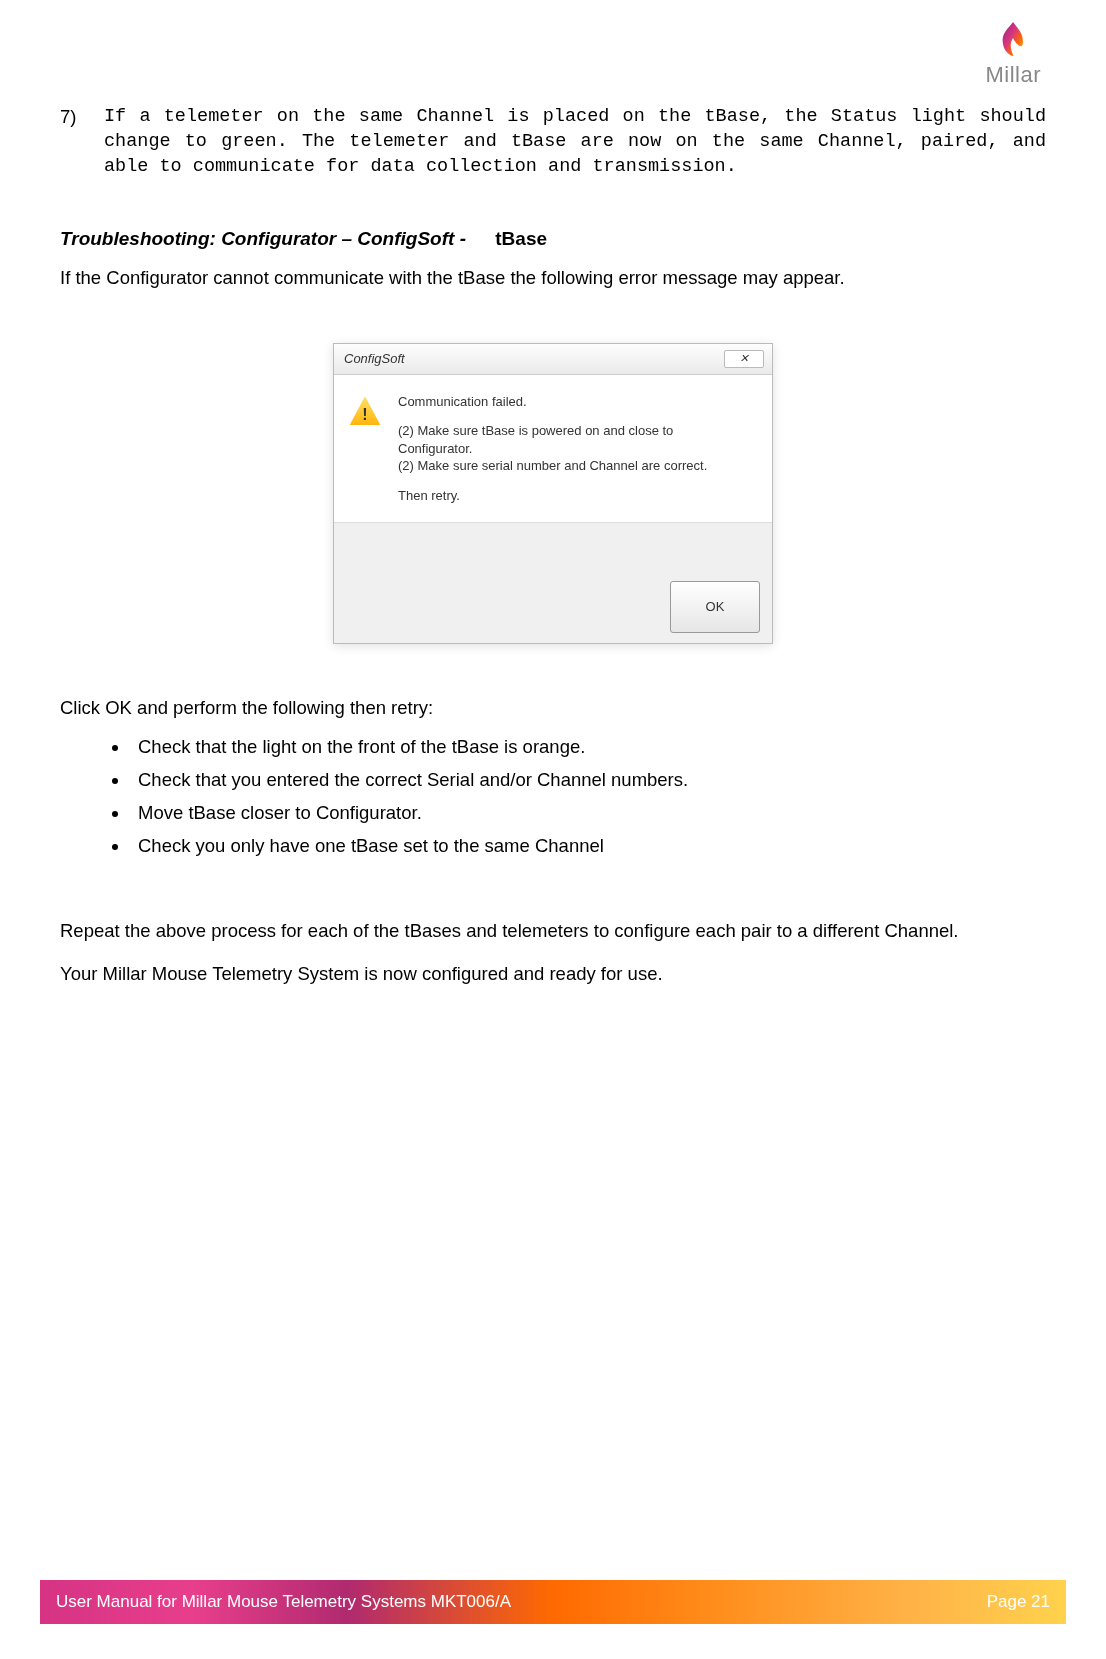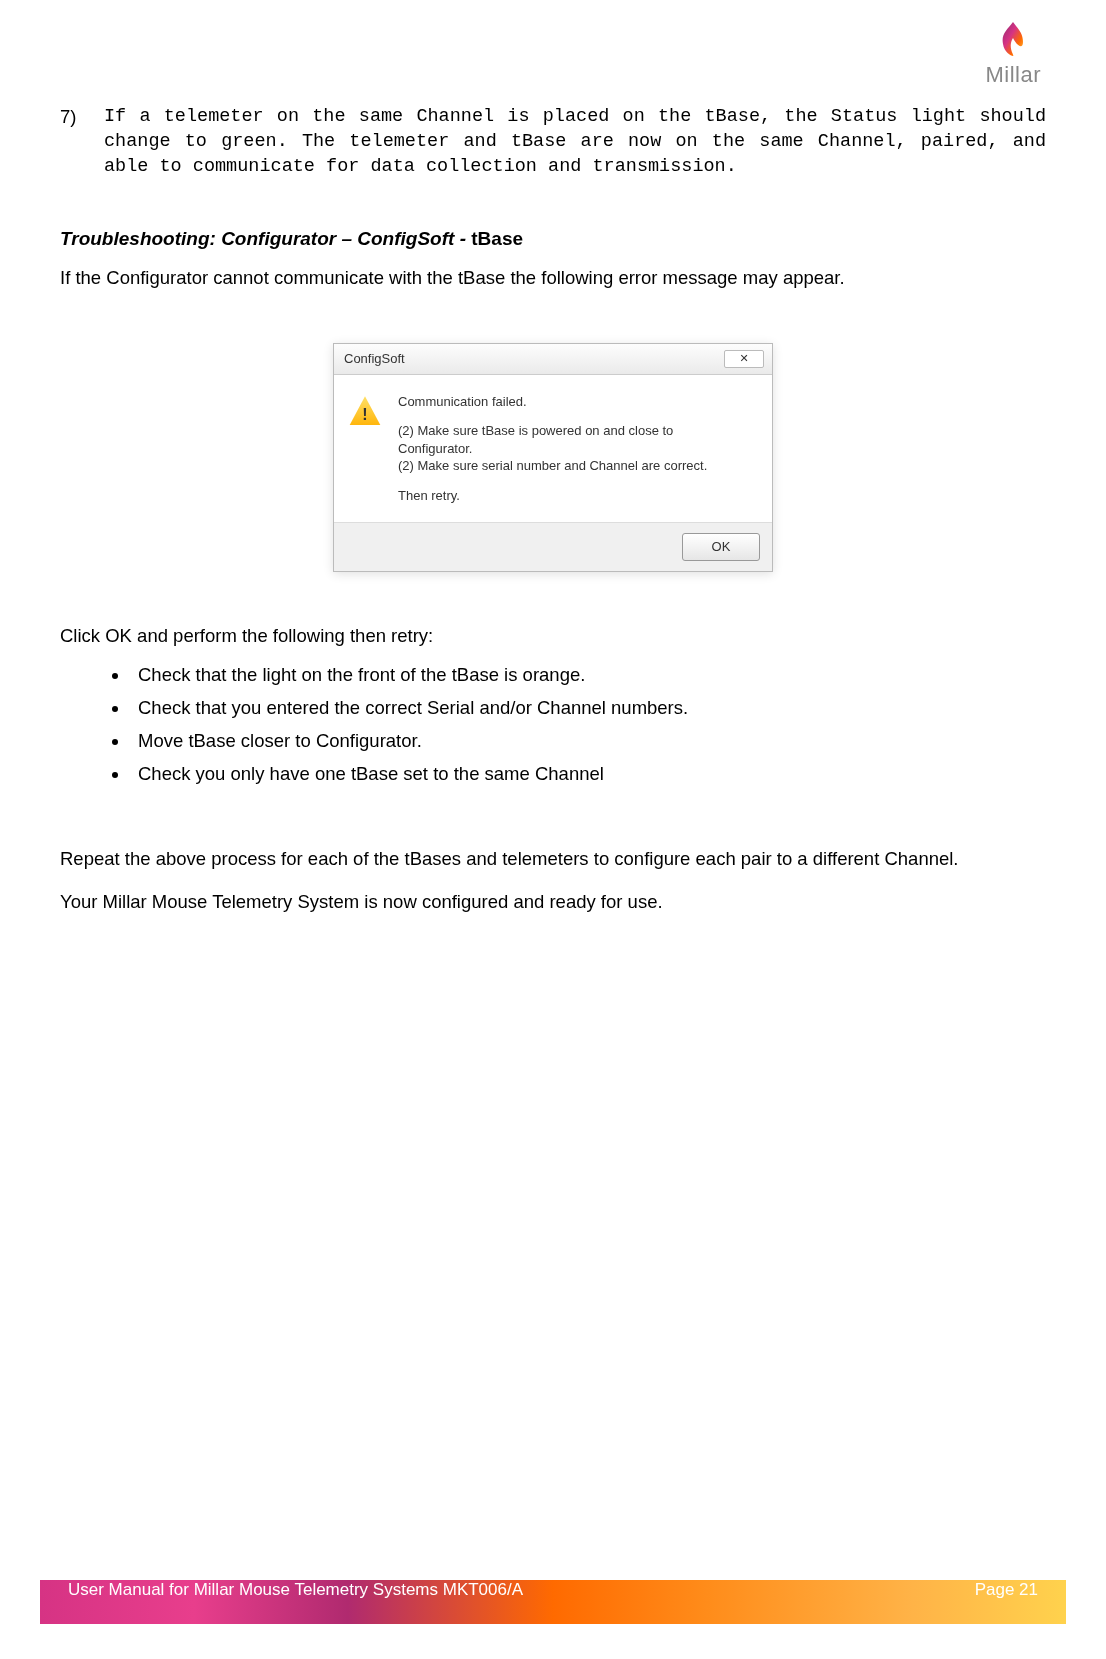--- a/index.html
+++ b/index.html
@@ -44,21 +44,21 @@
     text-align: justify;
     flex: 1;
     font-family: Liberation Mono, monospace;
   }
   .section-head {
     font-size: 19px;
     margin-top: 46px;
     margin-bottom: 14px;
   }
   .section-head .italic { font-style: italic; font-weight: bold; }
-  .section-head .bold { font-weight: bold; }
+  .section-head .bold { font-weight: bold; margin-left: 24px; }
   .para { margin-bottom: 14px; }
   .dialog-wrap {
     display: flex;
     justify-content: center;
     margin: 52px 0 52px 0;
   }
   .dialog {
     width: 440px;
     border: 1px solid #bbb;
     background: #f4f4f4;
@@ -67,20 +67,21 @@
     color: #333;
   }
   .dialog-title {
     display: flex;
     justify-content: space-between;
     align-items: center;
     padding: 6px 8px 6px 10px;
     background: linear-gradient(#fdfdfd,#eaeaea);
     border-bottom: 1px solid #ccc;
     font-size: 13px;
+    font-style: italic;
   }
   .dialog-close {
     border: 1px solid #bbb;
     background: #fff;
     border-radius: 2px;
     width: 40px;
     height: 18px;
     font-size: 11px;
     display: flex;
     align-items: center;
@@ -117,45 +118,46 @@
     background: #f0f0f0;
     border-top: 1px solid #ddd;
     padding: 10px 12px;
     text-align: right;
   }
   .ok-btn {
     display: inline-block;
     border: 1px solid #999;
     background: linear-gradient(#fff,#e6e6e6);
     border-radius: 3px;
-    padding: 4px 0;
-    width: 78px;
+    padding: 16px 0;
+    width: 90px;
     text-align: center;
     font-size: 13px;
+    margin-top: 48px;
   }
   .bullets {
     padding-left: 70px;
     margin: 12px 0 60px 0;
   }
   .bullets li {
     list-style: disc;
     margin: 8px 0;
     padding-left: 8px;
   }
   .footer {
     position: absolute;
     bottom: 35px;
     left: 40px;
     right: 40px;
     height: 44px;
     background: linear-gradient(90deg, #d63384 0%, #e83e8c 15%, #b02a6f 30%, #ff6a00 50%, #ff8c1a 65%, #ffb347 85%, #ffd24d 100%);
     display: flex;
-    align-items: flex-start;
+    align-items: center;
     justify-content: space-between;
-    padding: 0 28px;
+    padding: 0 16px;
     color: #fff;
     font-size: 17px;
   }
 </style>
 </head>
 <body>
 
 <div class="page">
   <div class="logo">
     <div class="logo-flame">

